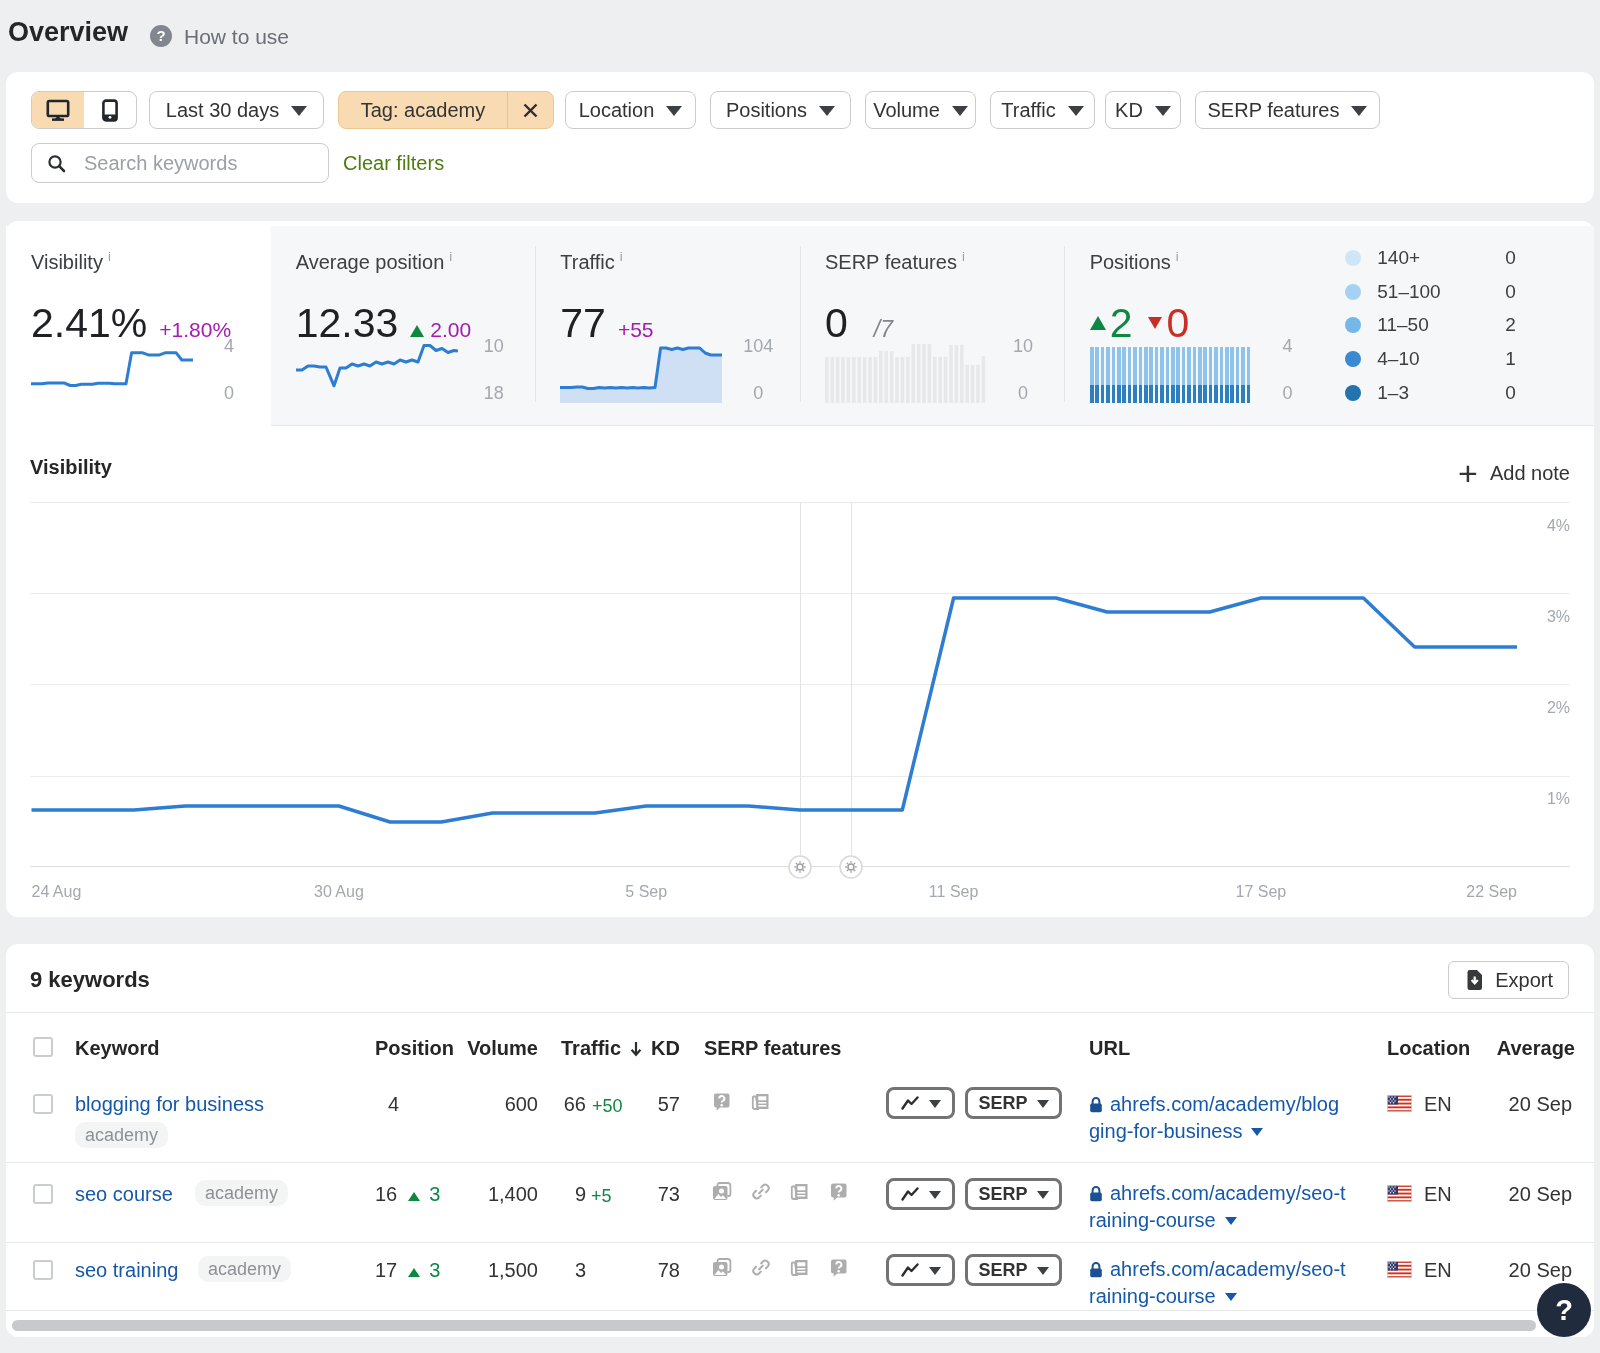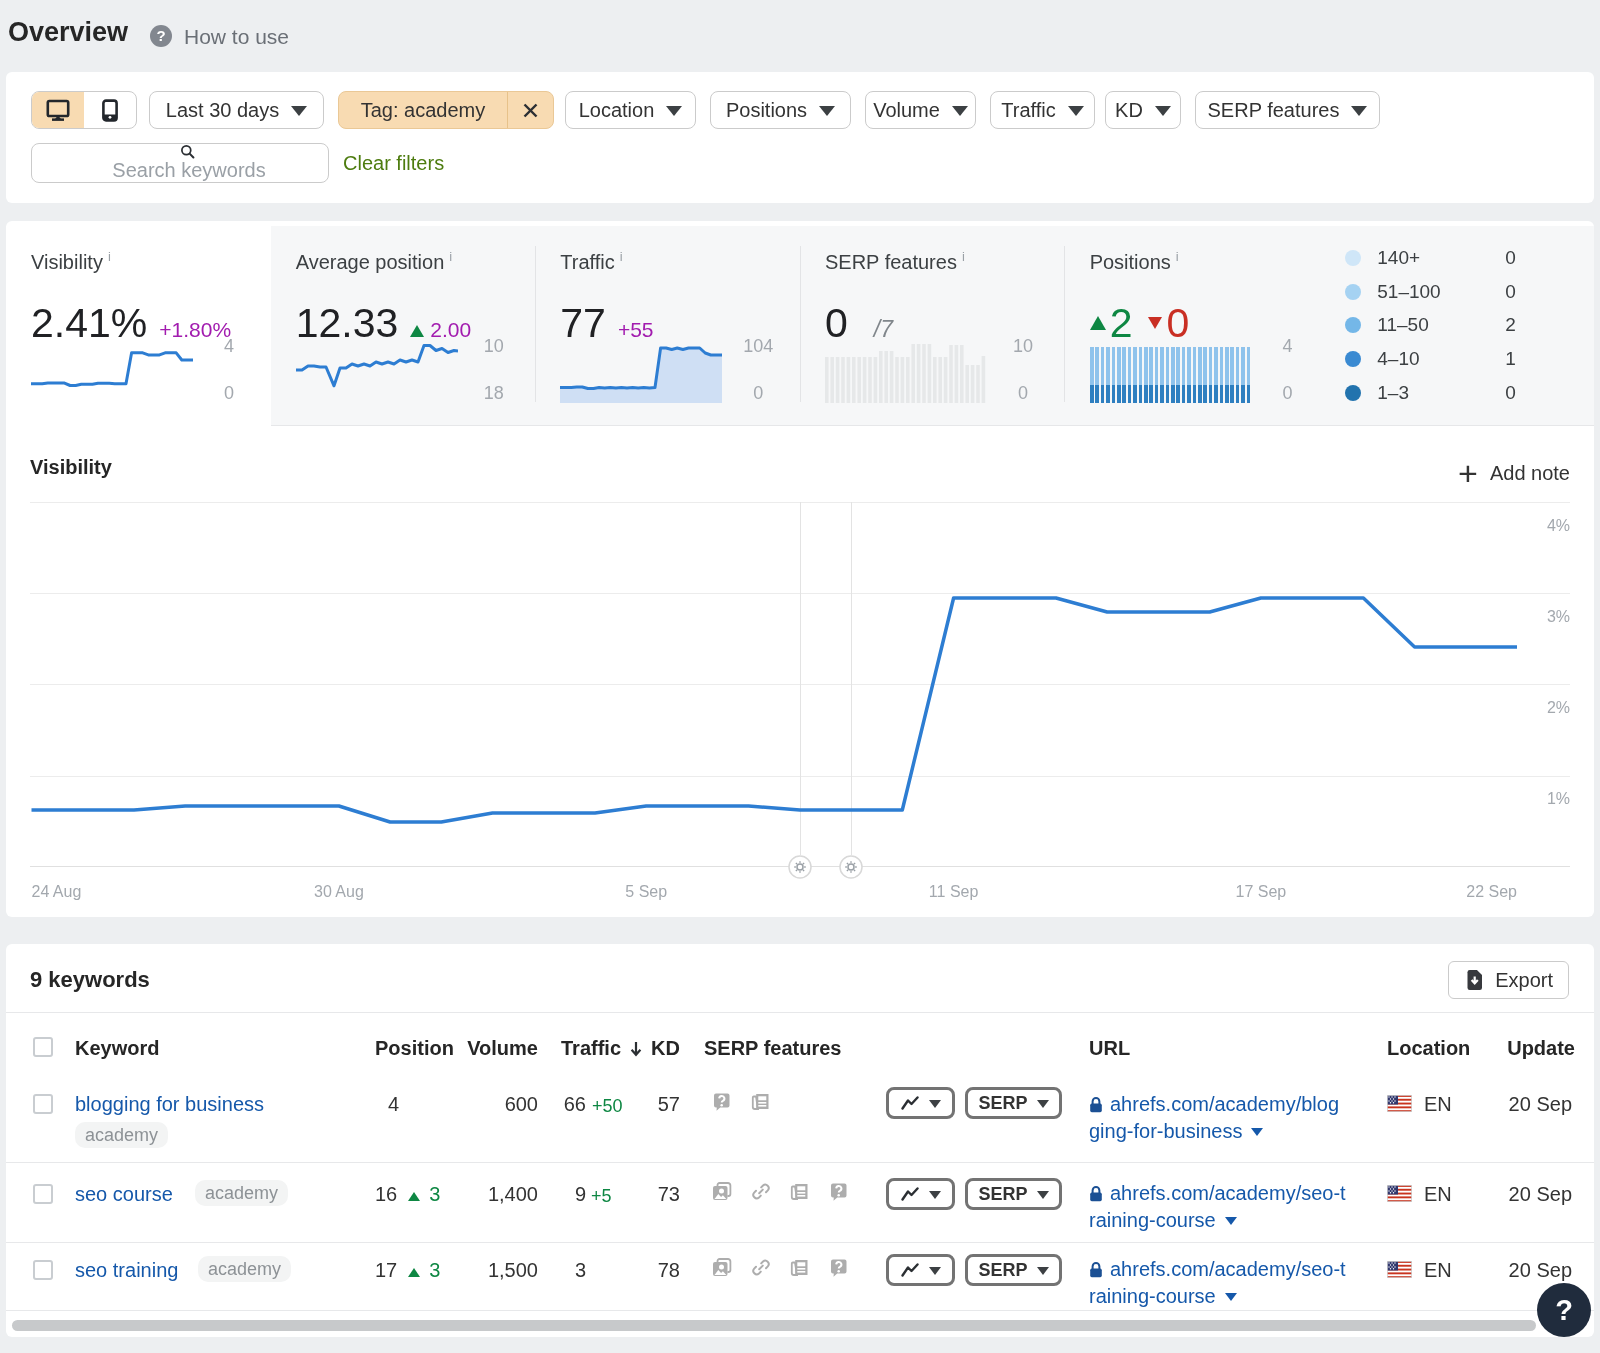--- a/index.html
+++ b/index.html
@@ -1,19 +1,19 @@
 <!DOCTYPE html>
 <html><head>
 <meta charset="utf-8">
 <style>
 * { margin:0; padding:0; box-sizing:border-box; }
 html,body { background:#edeff1; }
 #page { position:relative; width:1600px; height:1353px; background:#edeff1;
   font-family:"Liberation Sans", sans-serif; color:#333; overflow:hidden; }
-.panel { position:absolute; background:#fff; border-radius:6px;padding-left:20px; }
+.panel { position:absolute; background:#fff; border-radius:12px;padding-left:20px; }
 .abs { position:absolute; }
 
 
 #h1 { position:absolute; left:8px; top:17px; font-size:27px; line-height:30px; font-weight:bold; color:#262626; }
 #qcirc { position:absolute; left:150px; top:25px; width:22px; height:22px; border-radius:50%;
   background:#82878f; color:#fff; font-size:15px; font-weight:bold; text-align:center; line-height:22px; }
 #howto { position:absolute; left:184px; top:25px; font-size:21px; color:#6a6f76; }
 
 
 #filters { left:6px; top:72px; width:1588px; height:131px; }
@@ -21,21 +21,21 @@
   display:flex; align-items:center; justify-content:center; font-size:20px; color:#333; }
 .car { width:0; height:0; border-left:8px solid transparent; border-right:8px solid transparent;
   border-top:10px solid #3c4043; margin-left:12px; margin-top:2px; }
 #devgroup { left:25px; top:19px; width:106px; padding:0; overflow:hidden; }
 #devgroup .half { width:53px; height:36px; display:flex; align-items:center; justify-content:center; }
 #devgroup .half.on { background:#f8dbb2; }
 #tagchip { left:332px; top:19px; width:216px; background:#f8dbb2; border-color:#eac896; padding:0; }
 #tagchip .lab { flex:1; text-align:center; }
 #tagchip .x { width:46px; height:36px; border-left:1px solid #e7c28a; display:flex; align-items:center; justify-content:center; }
 #search { position:absolute; left:25px; top:71px; width:298px; height:40px; border:1px solid #cbcbcb;
-  border-radius:8px; display:flex; align-items:center;flex-direction:column; }
+  border-radius:8px; display:flex; align-items:center; }
 #search .ph { color:#9aa0a6; font-size:20px; margin-left:18px; }
 #clearf { position:absolute; left:337px; top:71px; height:40px; line-height:40px; font-size:20px; color:#4d7c0f; }
 
 
 #main { left:6px; top:221px; width:1588px; height:696px; }
 #cards { position:absolute; left:0; top:5px; width:1588px; height:200px; display:flex; }
 .card { position:relative; width:264.67px; height:200px; background:#f6f7f8; border-bottom:1px solid #e6e7e9; }
 .card.active { background:#fff; border-bottom:1px solid #fff; }
 .ctitle { position:absolute; left:25px; top:20px; font-size:20px; line-height:22px; color:#3c4043; white-space:nowrap; }
 .sup { font-size:13px; color:#9aa0a6; vertical-align:8px; margin-left:5px; }
@@ -321,21 +321,21 @@
     <div class="th" style="left:69px;top:94px">Keyword</div>
     <div class="th" style="left:369px;top:94px">Position</div>
     <div class="th" style="left:410px;top:94px;width:122px;text-align:right">Volume</div>
     <div class="th" style="left:555px;top:94px">Traffic<svg width="12" height="16" viewBox="0 0 12 16" style="margin-left:9px;vertical-align:-2px">
           <path d="M6 1v11.5M1.6 8.8L6 13.8l4.4-5" stroke="#2b2f33" stroke-width="2.2" fill="none"></path>
         </svg></div>
     <div class="th" style="left:645px;top:94px">KD</div>
     <div class="th" style="left:698px;top:94px">SERP features</div>
     <div class="th" style="left:1083px;top:94px">URL</div>
     <div class="th" style="left:1381px;top:94px">Location</div>
-    <div class="th" style="left:1469px;top:94px;width:100px;text-align:right">Update</div>
+    <div class="th" style="left:1469px;top:94px;width:100px;text-align:right">Average</div>
 
     <div class="cb" style="top:150px"></div>
     <div class="td link" style="left:69px;top:150px">blogging for business</div>
     <div class="tag" style="left:69px;top:178px">academy</div>
     <div class="td" style="left:382px;top:150px">4</div>
     <div class="td" style="left:410px;top:150px;width:122px;text-align:right">600</div>
     <div class="td" style="left:510px;top:150px;width:70px;text-align:right">66</div>
     <div class="td green" style="left:586px;top:152px;font-size:18px">+50</div>
     <div class="td" style="left:610px;top:150px;width:64px;text-align:right">57</div>
     <div class="serpico" style="left:706px;top:148px"><svg width="19" height="19" viewBox="0 0 19 19">

